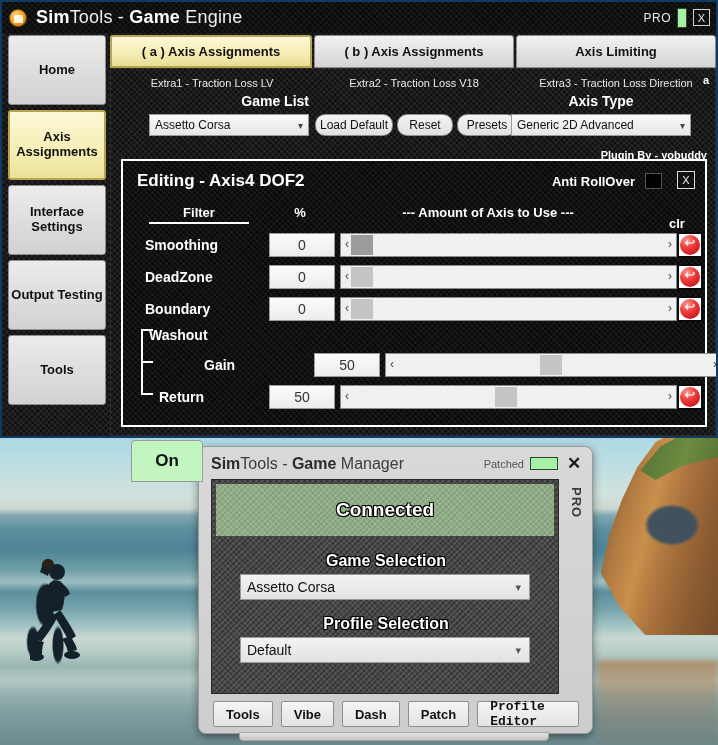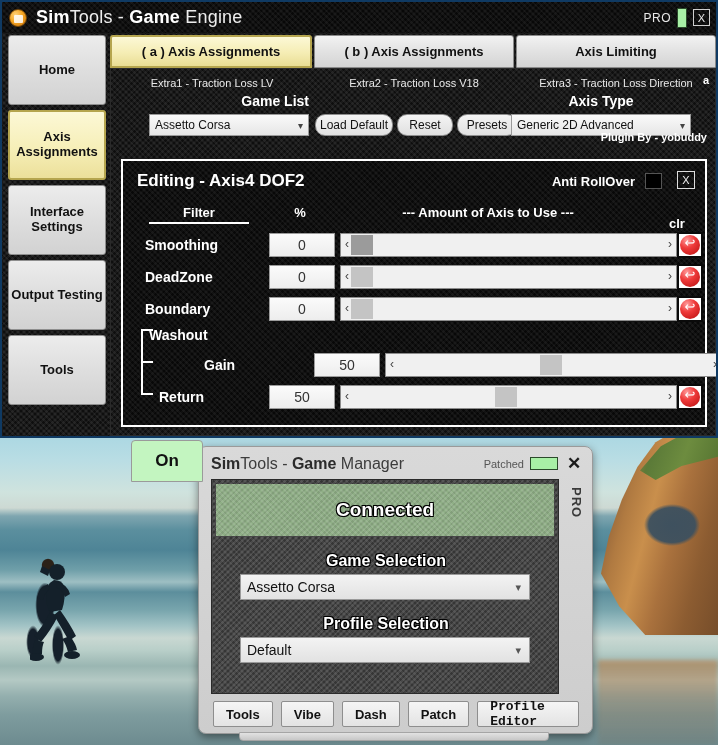--- a/index.html
+++ b/index.html
@@ -168,21 +168,21 @@
     position: absolute; height: 22px; background: linear-gradient(to bottom,#fafafa,#e6e6e6);
     border: 1px solid #9a9a9a; font-size: 12px; color: #111;
     display: flex; align-items: center; padding-left: 5px; cursor: pointer;
   }
   .combo .chev { margin-left: auto; margin-right: 5px; color: #444; font-size: 10px; }
   .smallbtn {
     position: absolute; height: 22px; background: linear-gradient(to bottom,#f4f4f4,#e0e0e0);
     border: 1px solid #8e8e8e; font-size: 12px; color: #111;
     display: flex; align-items: center; justify-content: center; cursor: pointer; border-radius: 10px;
   }
-  #plugin-by { position: absolute; right: 8px; top: 62px; color: #fff; font-size: 11px; font-weight: bold; }
+  #plugin-by { position: absolute; right: 8px; top: 80px; color: #fff; font-size: 11px; font-weight: bold; }
 
   
   #editing-panel {
     position: absolute; left: 10px; top: 90px; width: 586px; height: 268px;
     border: 2px solid #ffffff;
   }
   #editing-title { position: absolute; left: 14px; top: 10px; color: #fff; font-size: 17px; font-weight: bold; }
   #antiroll-label { position: absolute; right: 70px; top: 13px; color: #fff; font-size: 13px; font-weight: bold; }
   #antiroll-box { position: absolute; right: 43px; top: 12px; width: 17px; height: 16px; background: #000; border: 1px solid #555; cursor: pointer; }
   #editing-close {

